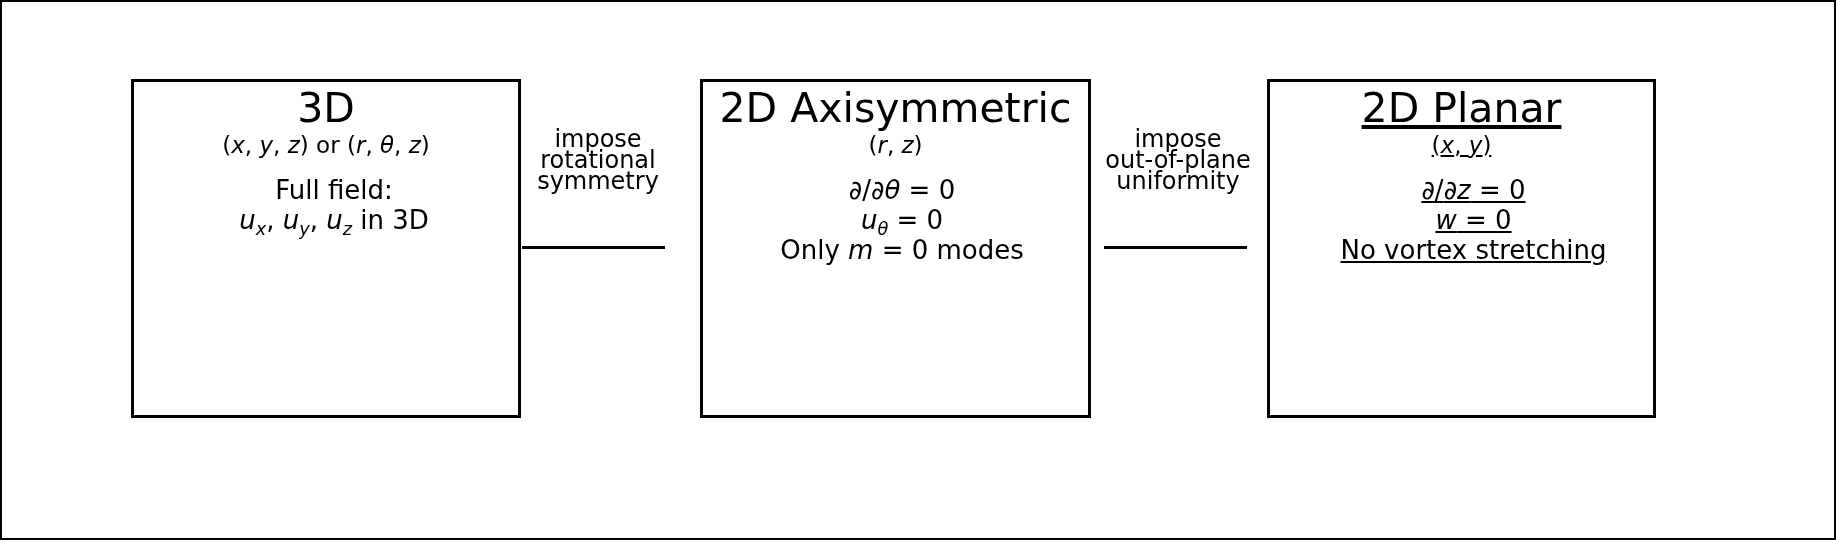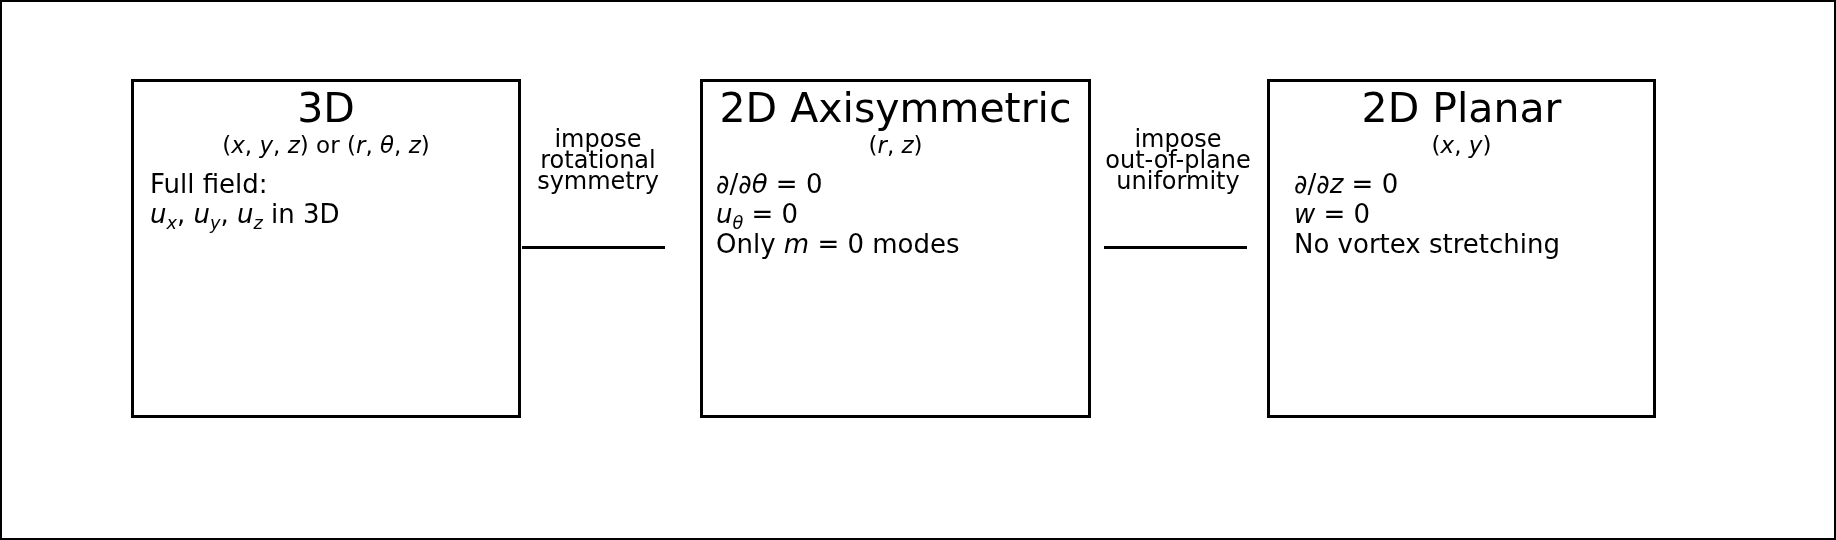--- a/index.html
+++ b/index.html
@@ -19,35 +19,35 @@
   .box {
     position: absolute;
     top: 77px;
     height: 339px;
     border: 3px solid #000000;
     background: #ffffff;
     text-align: center;
   }
   .pos-box-0 { left: 129px;  width: 390px; }
   .pos-box-1 { left: 698px;  width: 391px; }
-  .pos-box-2 { left: 1265px; width: 389px; }
+  .pos-box-2 { left: 1265px; width: 389px; text-decoration: underline; }
 
   .box-title {
     margin-top: 7px;
     font-size: 41px;
     font-weight: normal;
     line-height: 38px;
   }
   .box-subtitle {
     font-size: 23px;
     line-height: 36px;
   }
   .box-body {
-    margin-top: 6px;
-    text-align: left;
+    margin-top: 12px;
+    text-align: center;
     font-size: 26px;
     line-height: 30px;
   }
   .body-0 { padding-left: 16px; }
   .body-1 { padding-left: 13px; }
   .body-2 { padding-left: 24px; }
 
   .box-body sub, .box-subtitle sub {
     font-size: 0.68em;
     line-height: 0;

